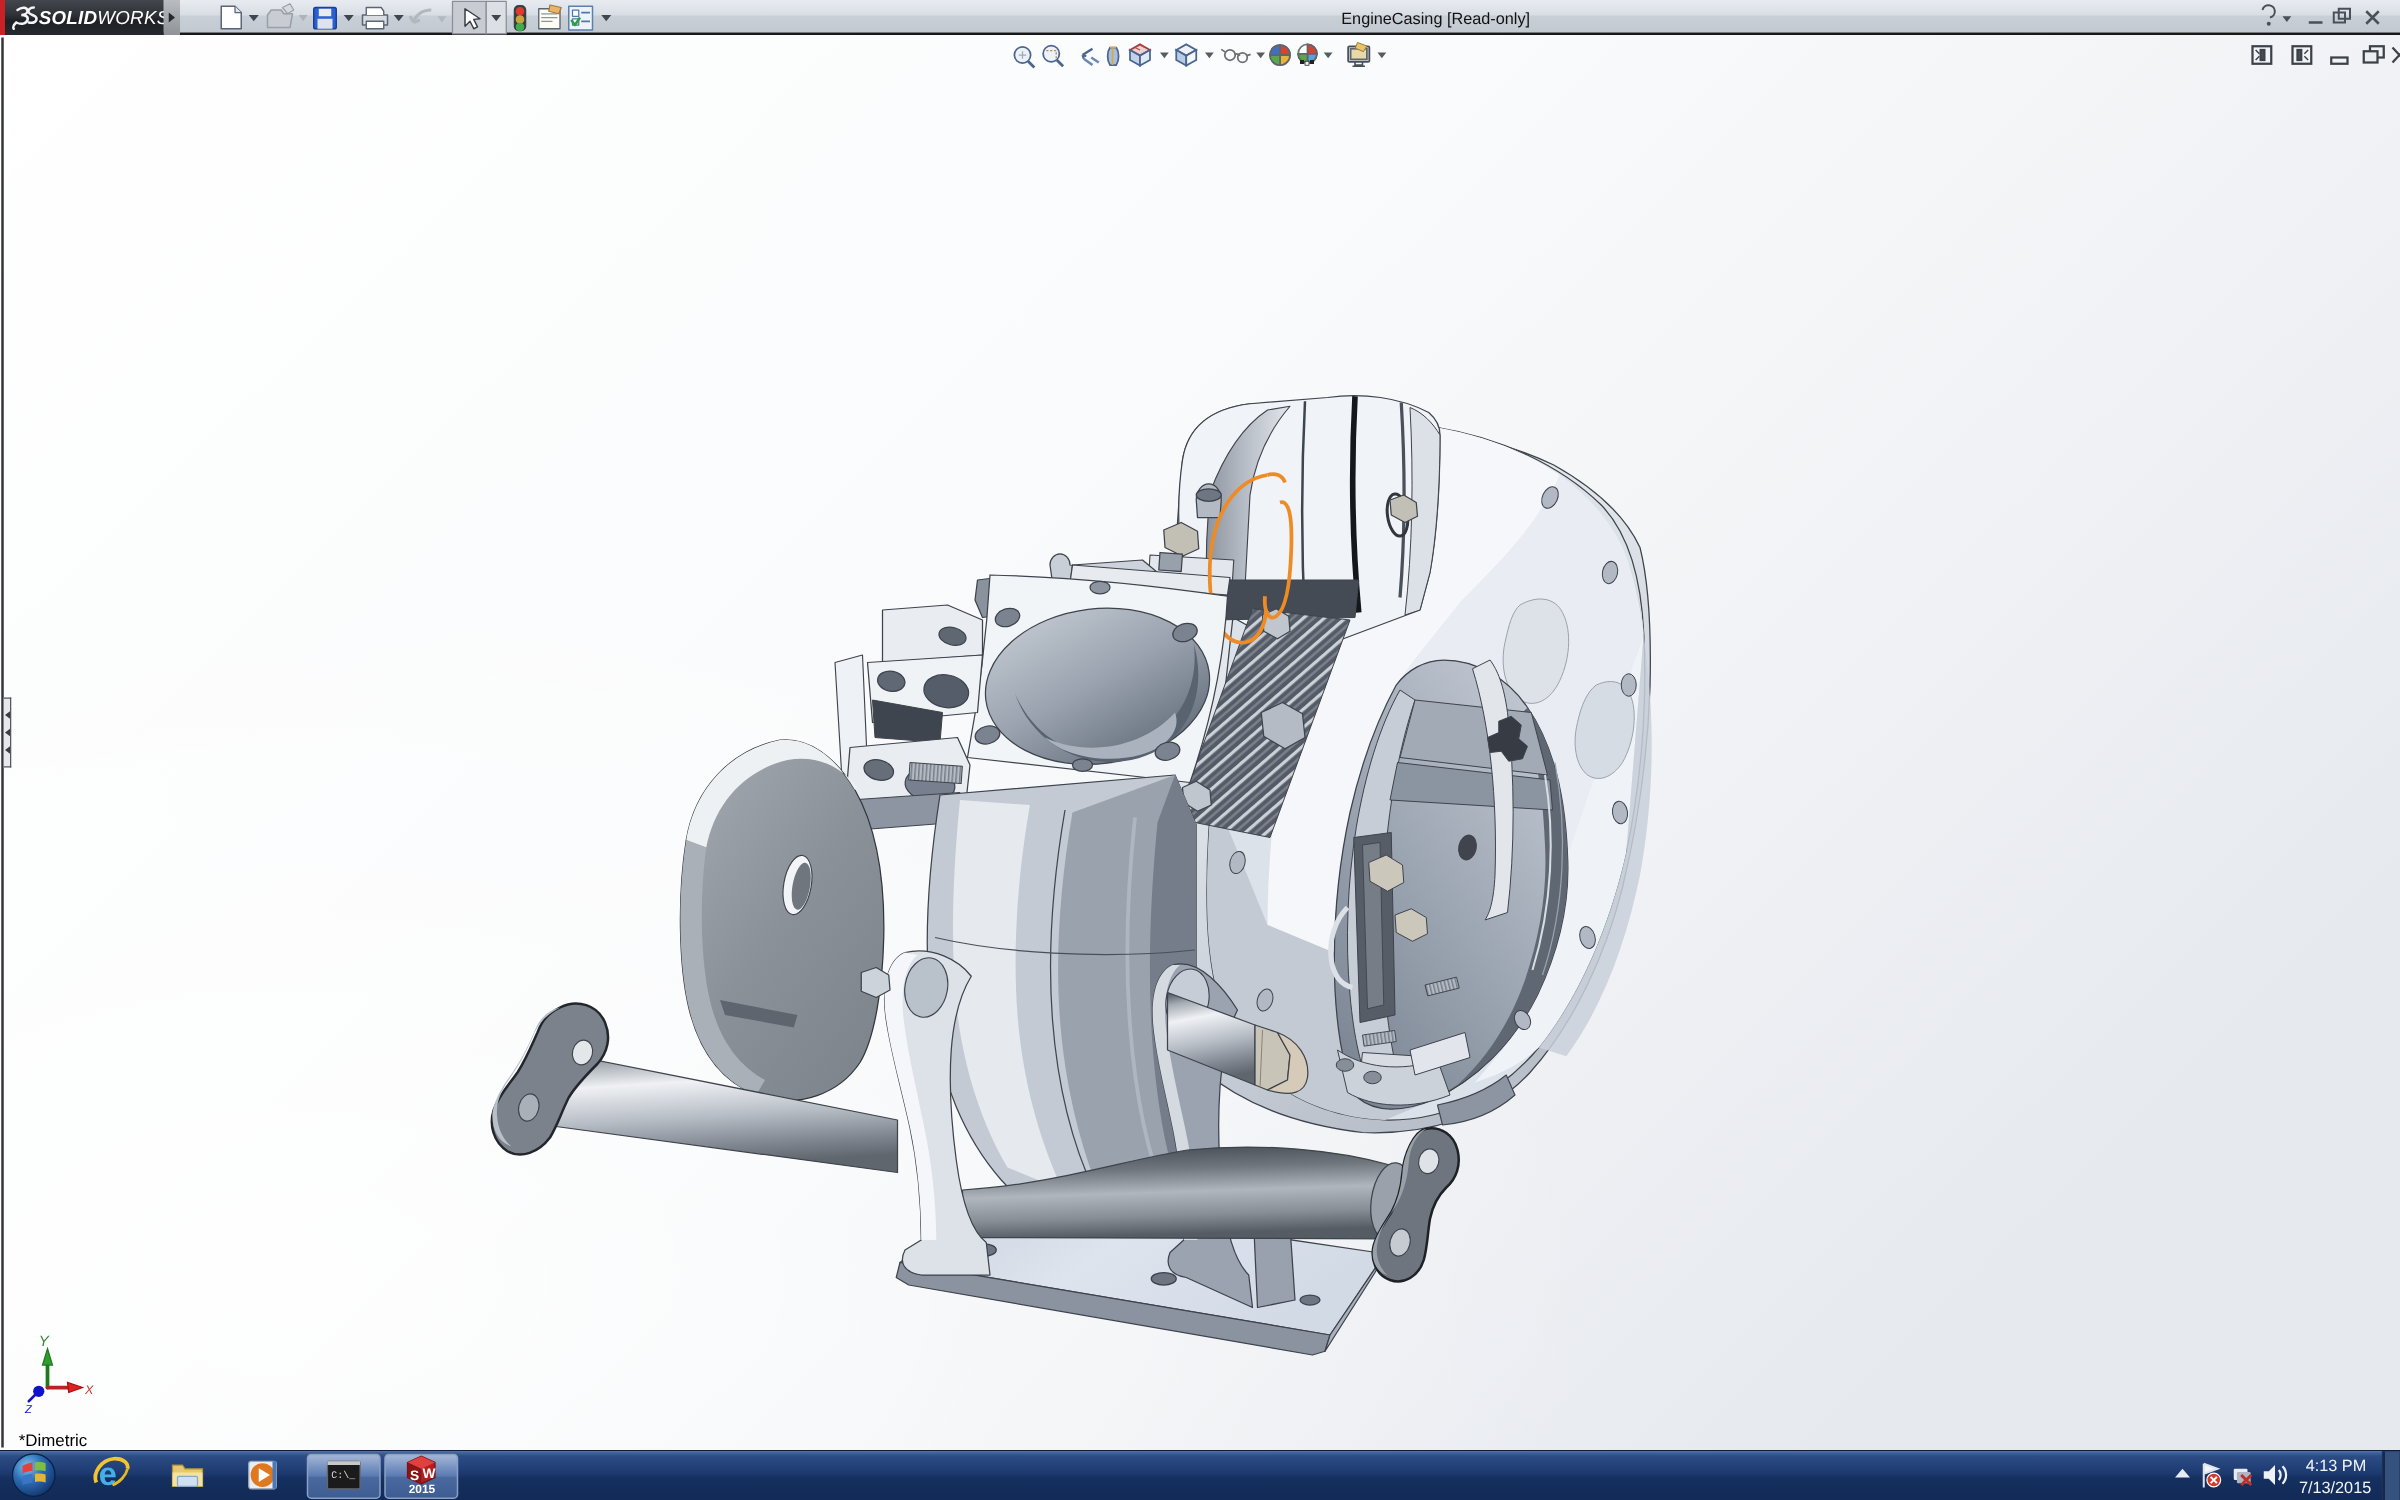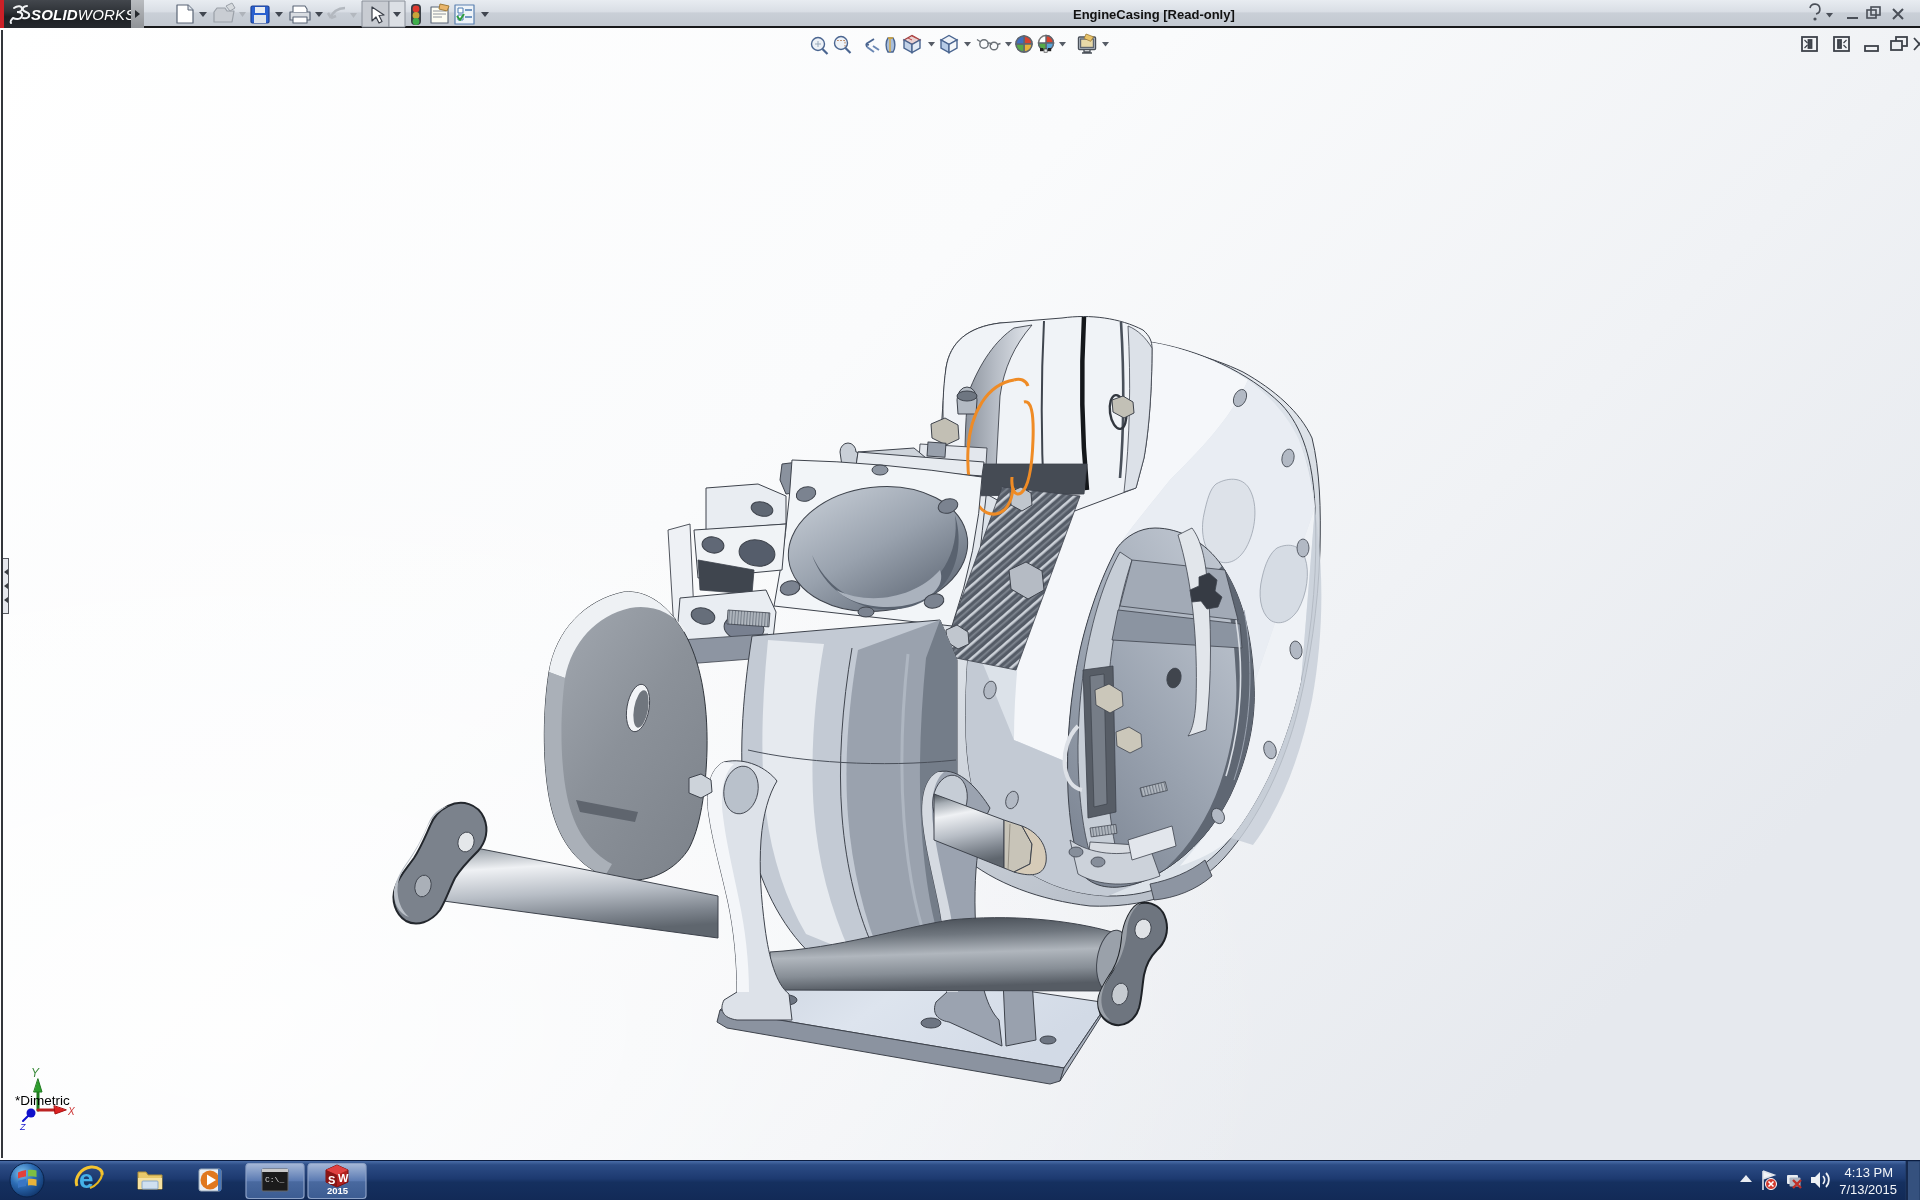--- a/index.html
+++ b/index.html
@@ -10,25 +10,25 @@
     background:linear-gradient(#e8ecf1 0%, #d9dee5 45%, #c9cfd7 50%, #c3c9d1 100%); border-bottom:2px solid #17181a; }
   #redstrip { position:absolute; top:0; left:0; width:4px; height:28px; background:#cc2027; }
   #swlogo { position:absolute; top:0; left:4px; width:127px; height:28px;
     background:linear-gradient(#43474d 0%, #303439 40%, #1d2024 60%, #26292e 100%);
     color:#fff; }
   #swlogo .txt { position:absolute; left:27px; top:6px; font-size:15px; font-style:italic; letter-spacing:0.2px; }
   #swflyout { position:absolute; top:0; left:131px; width:13px; height:28px;
     background:linear-gradient(#b9bcc0,#8f9296); }
   #swflyout:after { content:""; position:absolute; left:4px; top:10px;
     border-left:5px solid #26292e; border-top:4px solid transparent; border-bottom:4px solid transparent; }
-  #title-text { position:absolute; top:7px; left:1073px; font-size:13px; color:#111;font-weight:bold; }
+  #title-text { position:absolute; top:7px; left:1073px; font-size:13px; color:#111; }
   #vpborder { position:absolute; top:30px; left:1px; width:2px; height:1128px; background:#33363b; }
   #vptab { position:absolute; top:558px; left:3px; width:6px; height:56px; background:#e6e8ed;
     border:1px solid #55585e; border-left:none; }
-  #dimetric { position:absolute; left:15px; top:1093px; font-size:13.5px; color:#000; }
+  #dimetric { position:absolute; left:15px; top:1145px; font-size:13.5px; color:#000; }
   
   #taskbar { position:absolute; top:1160px; left:0; width:1920px; height:40px;
     background:linear-gradient(#4a6da8 0%, #2c4c85 10%, #1d3a70 45%, #15305f 55%, #122a57 100%);
     border-top:1px solid #0a1c40; }
 </style>
 </head>
 <body>
 <div id="stage">
   <svg id="scene" width="1920" height="1200" viewBox="0 0 1920 1200" style="position:absolute;top:0;left:0">
   <defs>

